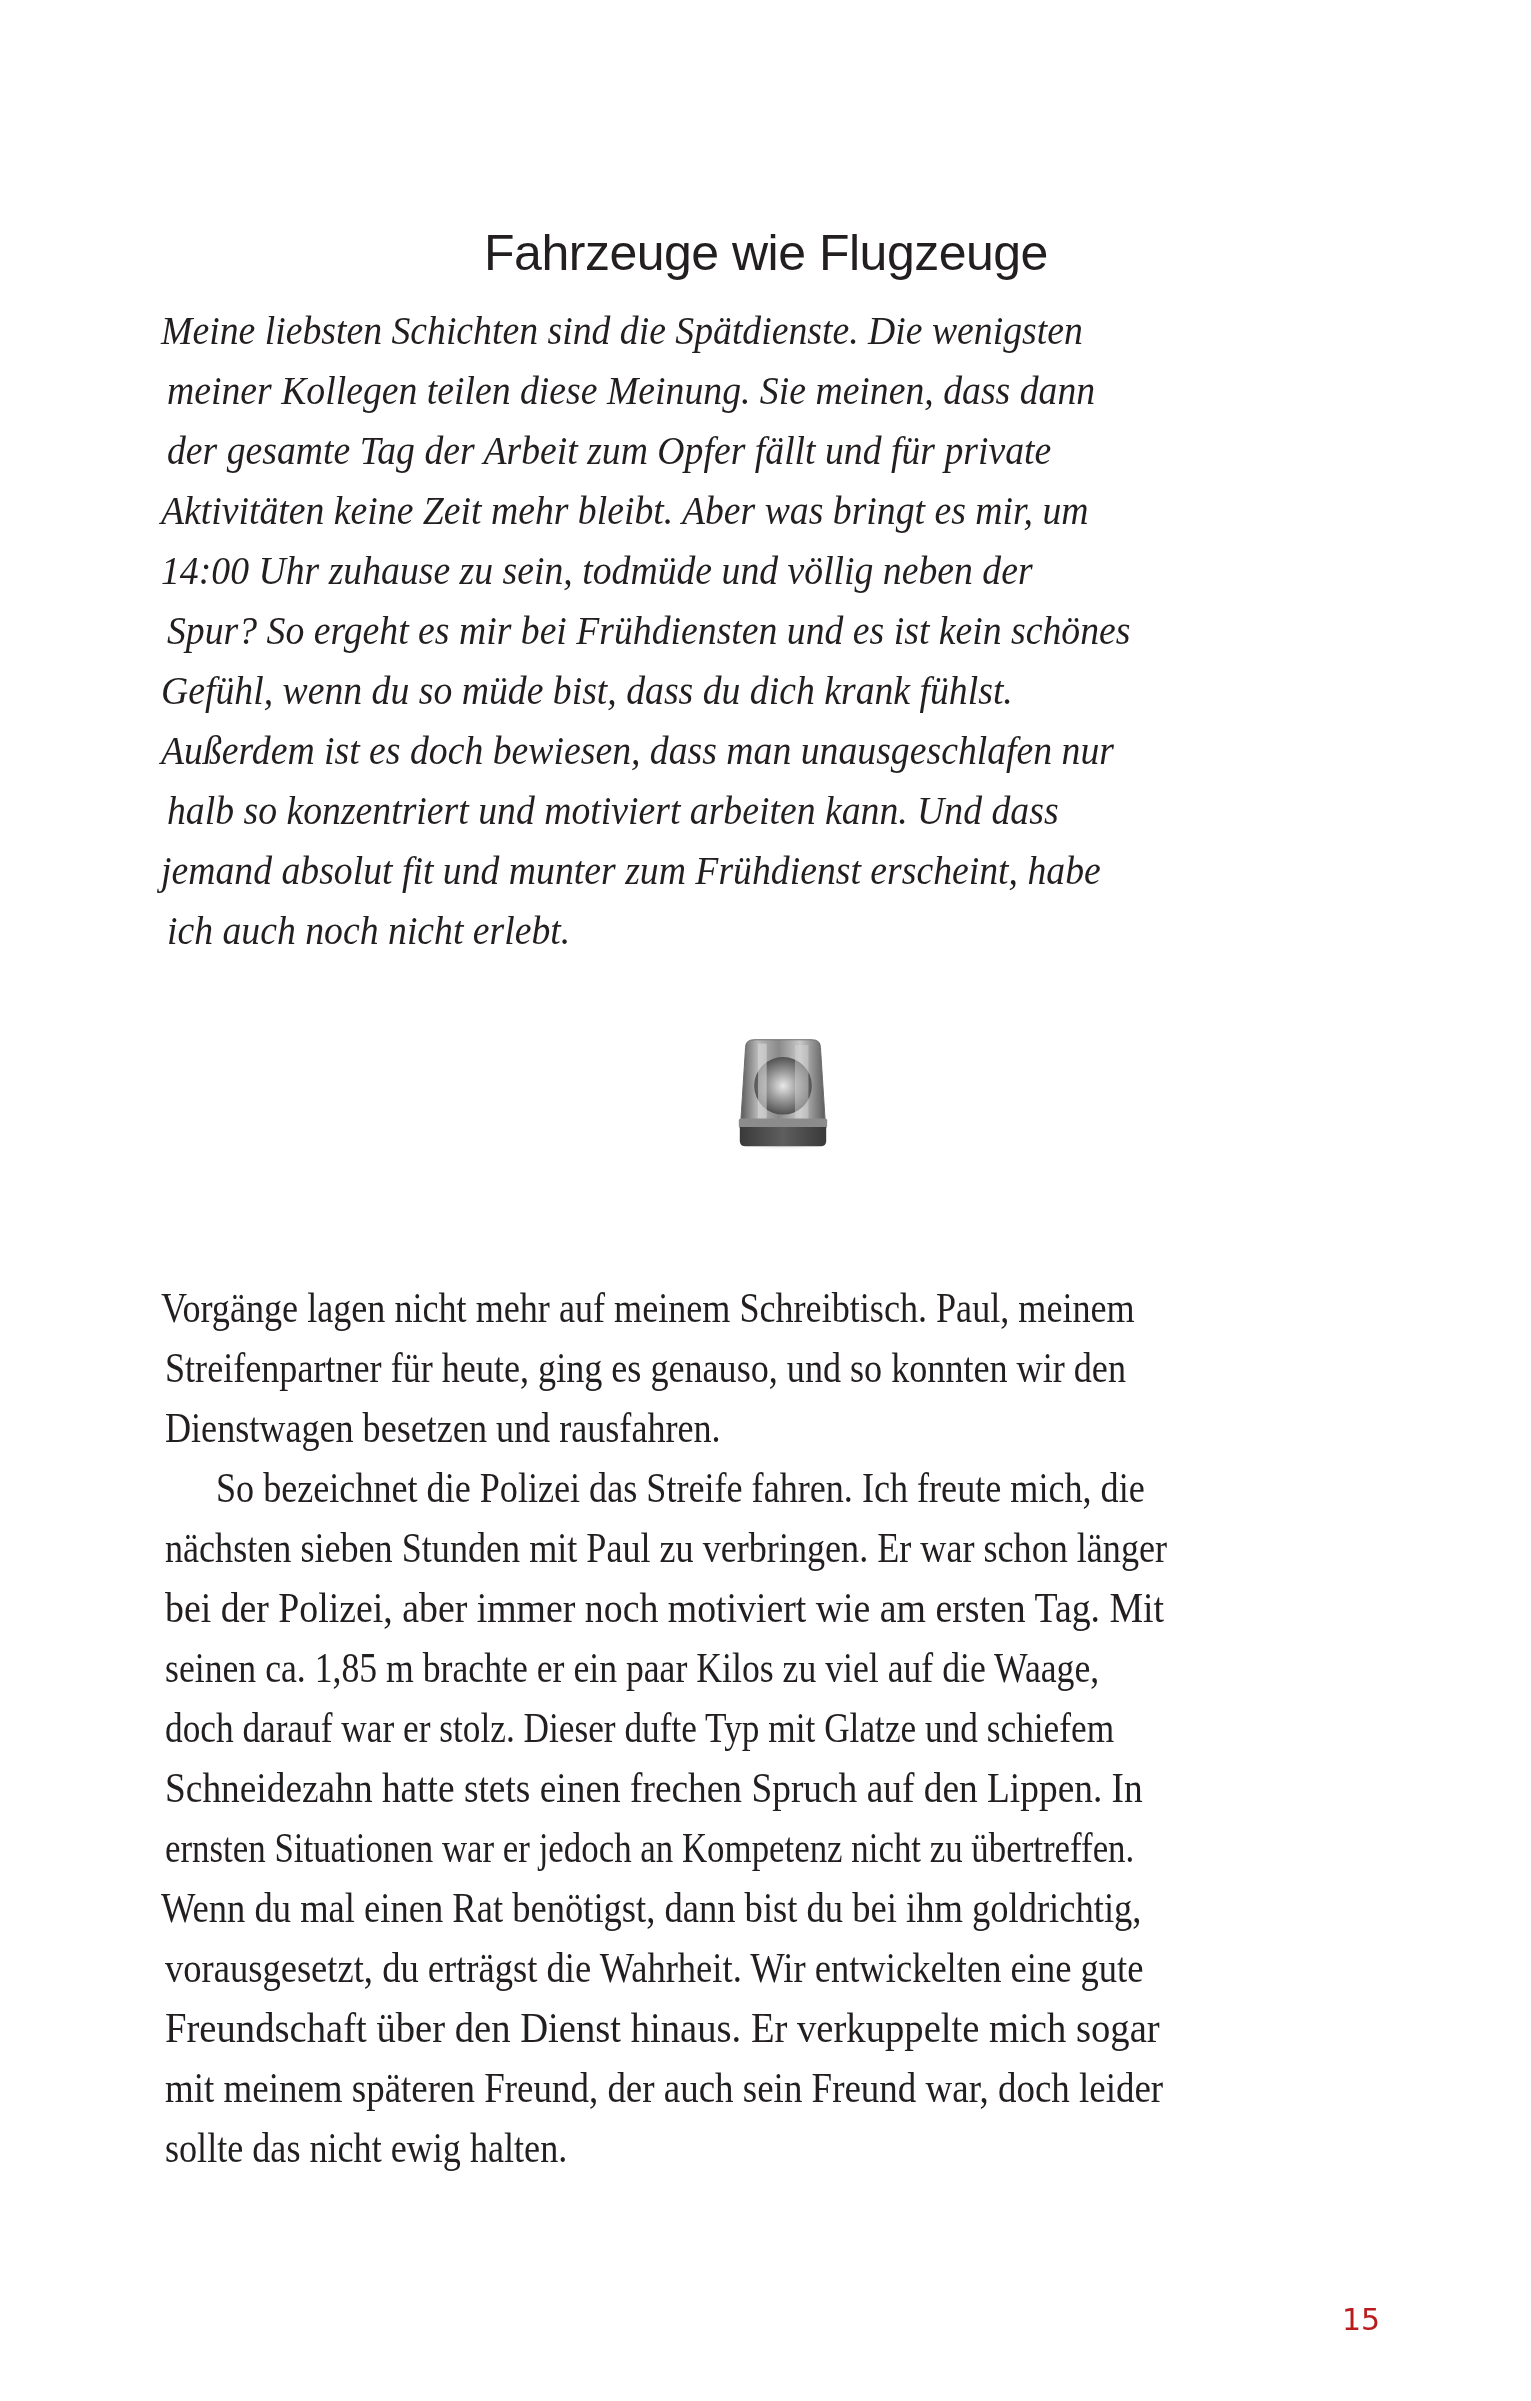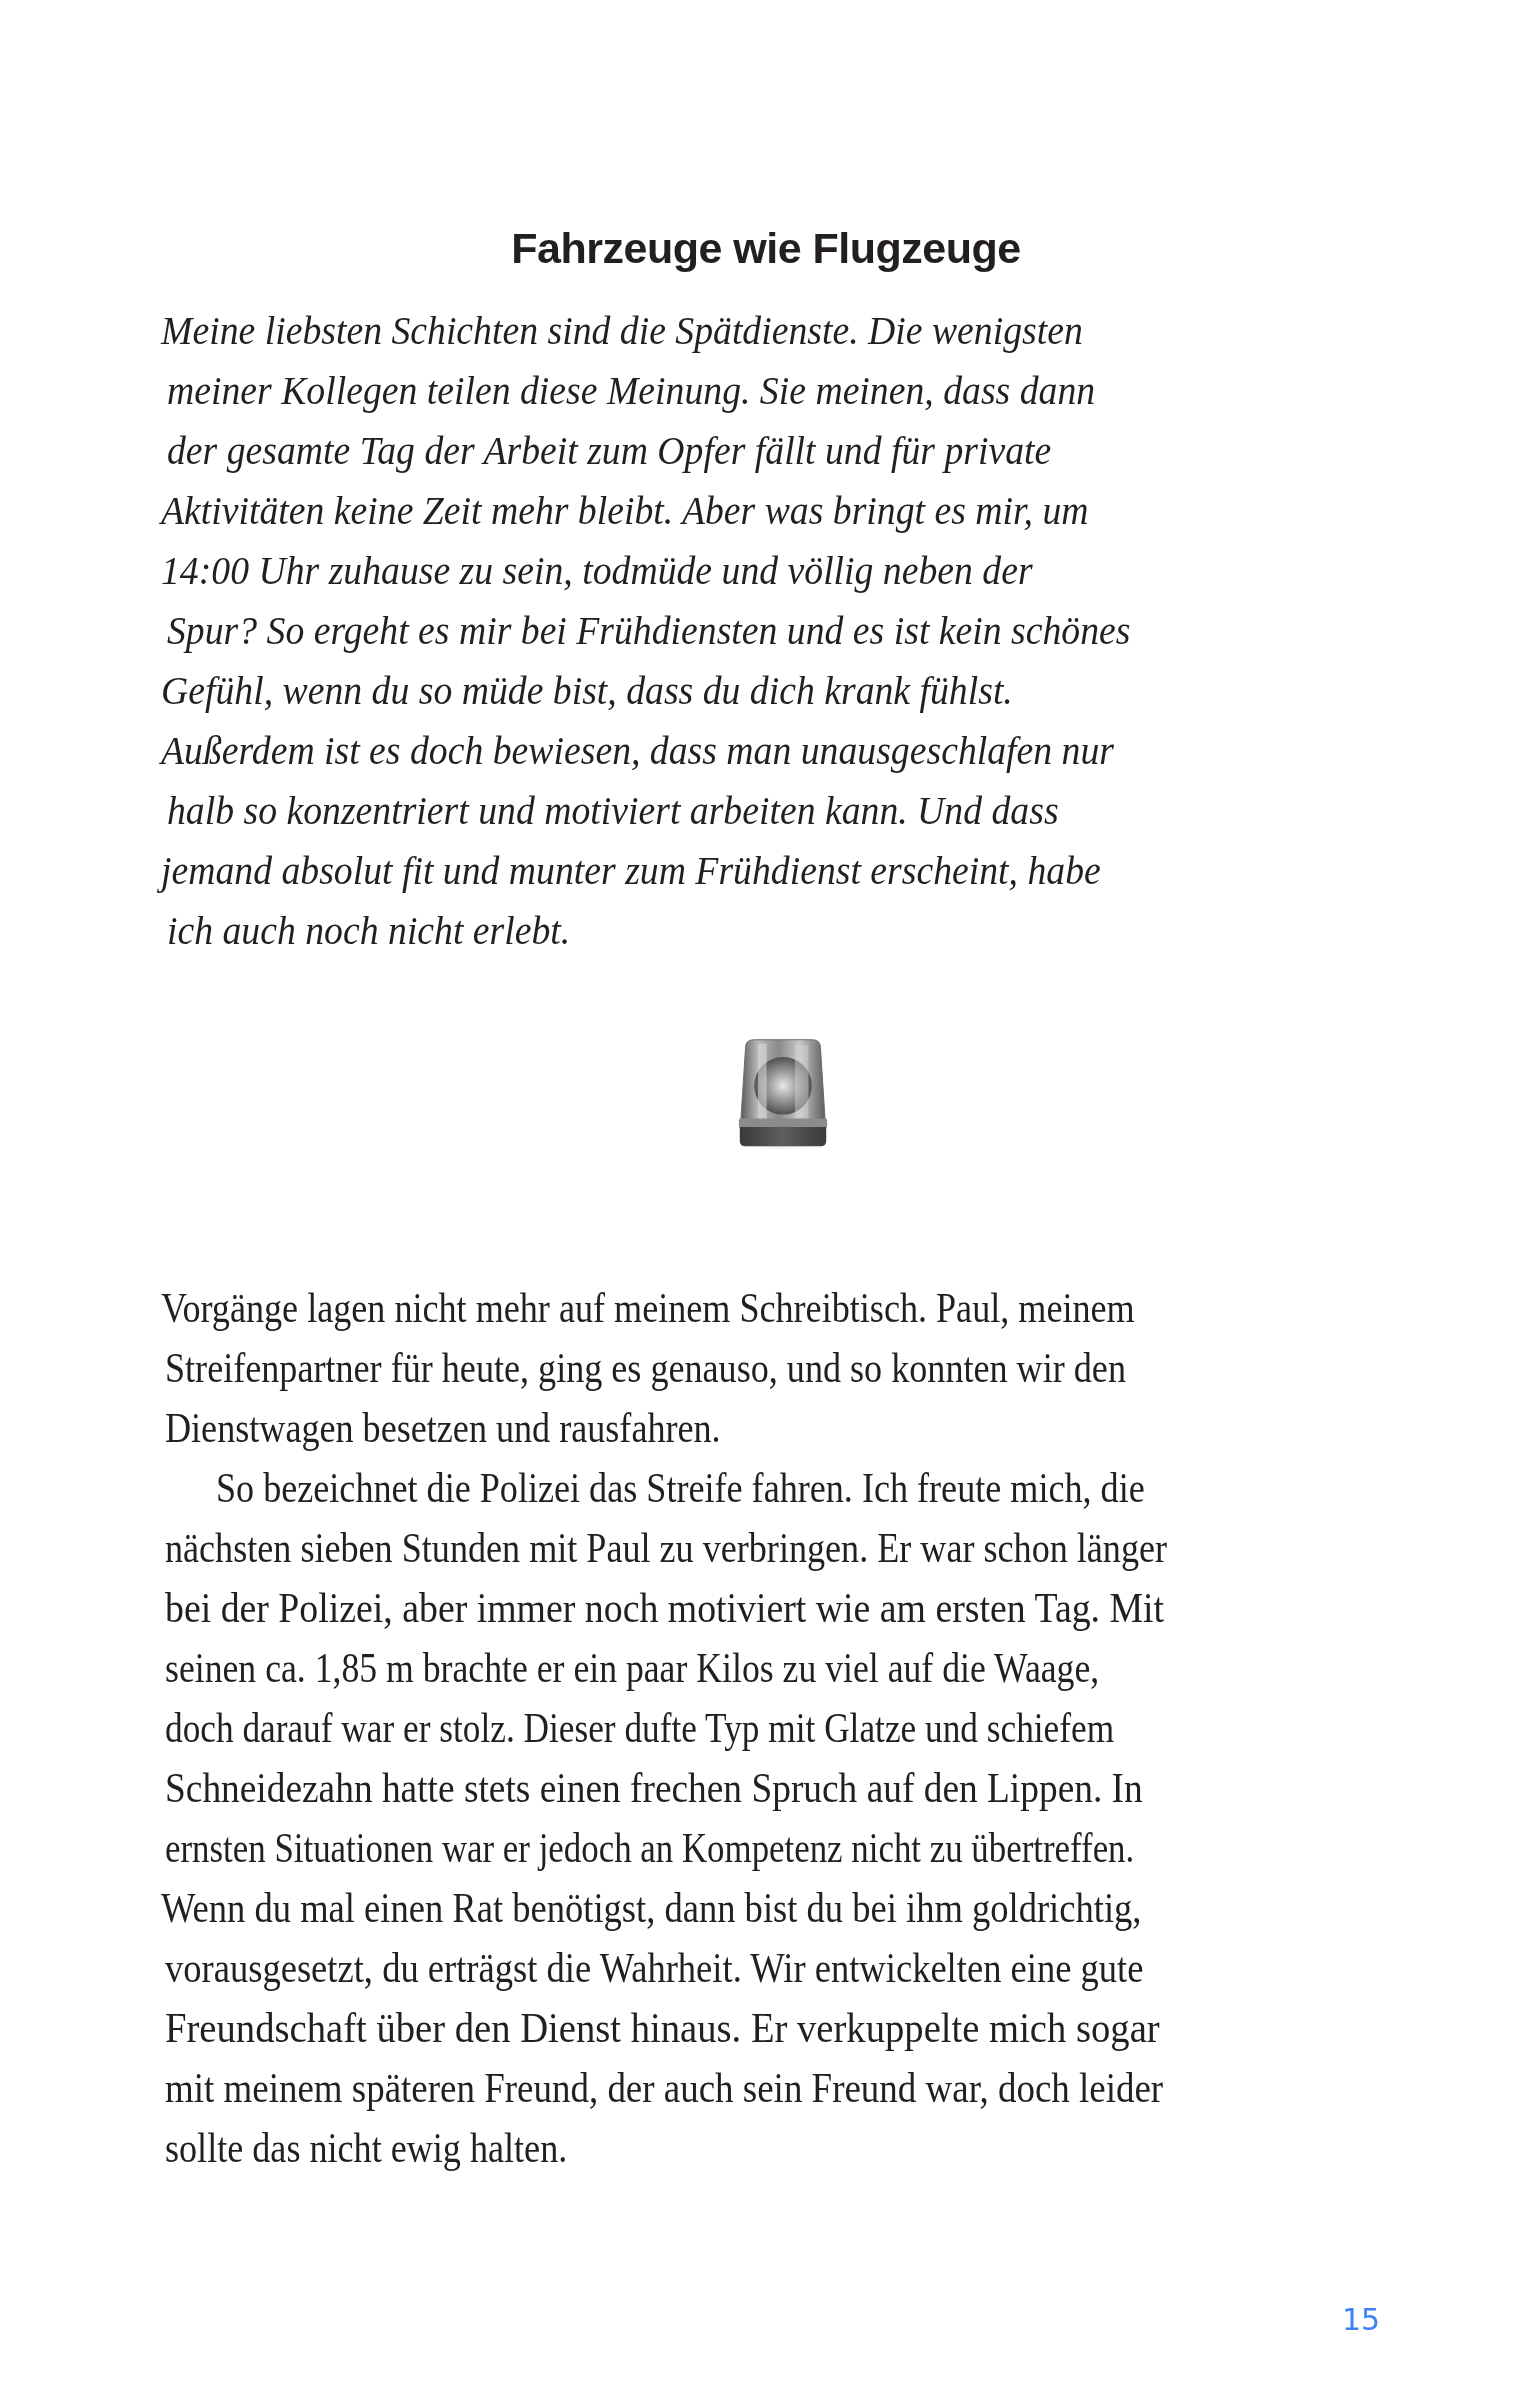--- a/index.html
+++ b/index.html
@@ -14,22 +14,22 @@
       overflow: hidden;
       color: #231f20;
     }
     .page-title {
       position: absolute;
       left: 0;
       right: 0;
       top: 190px;
       text-align: center;
       font-family: "Liberation Sans", sans-serif;
-      font-weight: bold;
-      font-size: 43px;
+      font-weight: normal;
+      font-size: 50px;
       line-height: 58px;
       letter-spacing: -0.5px;
       color: #231f20;
     }
     .intro {
       position: absolute;
       left: 161px;
       top: 300px;
       width: 1230px;
     }
@@ -65,21 +65,21 @@
       white-space: nowrap;
       transform-origin: left center;
     }
     .page-number {
       position: absolute;
       left: 1342px;
       top: 2301px;
       font-family: "DejaVu Sans", sans-serif;
       font-size: 30px;
       line-height: 38px;
-      color: #3b82f6;
+      color: #b91c1c;
       text-align: center;
     }
   </style>
 </head>
 <body>
 
 <h1 class="page-title">Fahrzeuge wie Flugzeuge</h1>
 
 <div class="intro">
   <span class="intro-line">Meine liebsten Schichten sind die Spätdienste. Die wenigsten</span>

